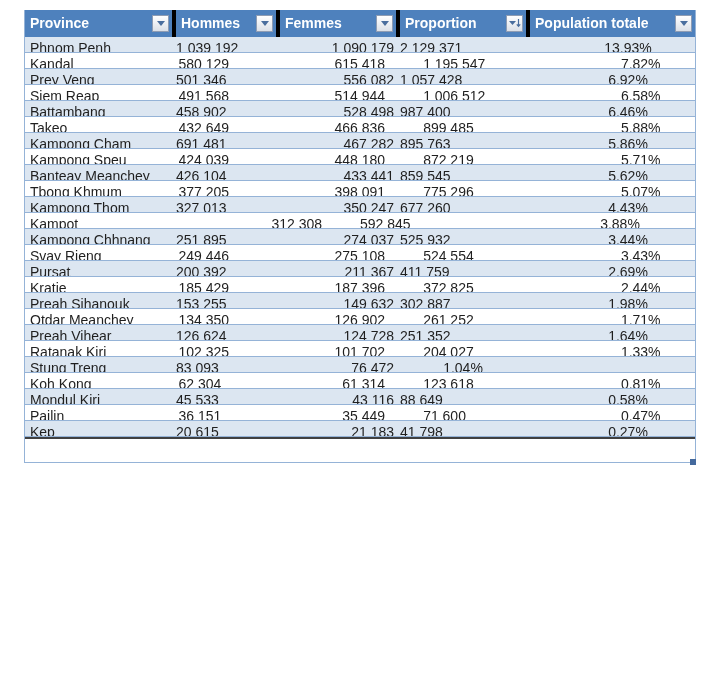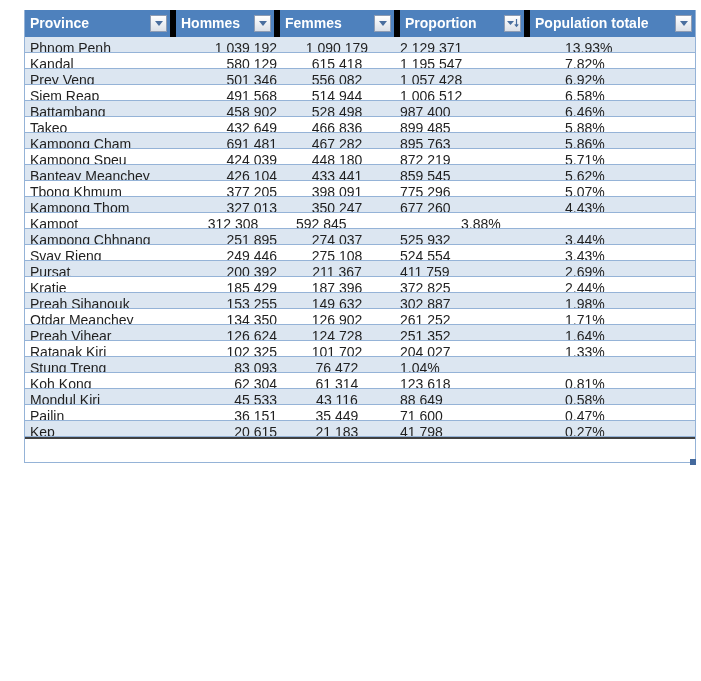--- a/index.html
+++ b/index.html
@@ -13,49 +13,49 @@
     position:absolute;left:24px;top:10px;width:672px;
     border:1px solid #95b3d7;border-top:none;
     box-sizing:border-box;
   }
   
   .hdr{display:flex;height:27px;background:#4e81bd;}
   .hdr-cell{
     position:relative;box-sizing:border-box;
     color:#ffffff;font-weight:bold;font-size:14px;line-height:27px;
     padding-left:5px;white-space:nowrap;overflow:hidden;
-    border-right:6px solid #000000;
+    border-right:4px solid #000000;
   }
   .hdr-cell:last-child{border-right:none;}
   .w0{width:151px}.w1{width:104px}.w2{width:120px}.w3{width:165px}.w4{width:130px}
   .filter-btn{
     position:absolute;right:3px;top:5px;width:17px;height:17px;
     background:linear-gradient(#ffffff,#dbe0e8);
     border:1px solid #8e9cb3;box-sizing:border-box;
     display:flex;align-items:center;justify-content:center;
     cursor:pointer;
   }
   .tri{
     width:0;height:0;border-left:4px solid transparent;border-right:4px solid transparent;
     border-top:5px solid #4a6e9e;
   }
   .sorted svg{display:block;}
   
   .row{display:flex;height:16px;box-sizing:border-box;border-bottom:1px solid #95b3d7;}
   .row.band{background:#dce6f1;}
-  .row.plain{background:#ffffff;}
+  .row.plain{background:#ffffff;gap:32px;}
   .cell{
     box-sizing:border-box;font-size:14px;line-height:23px;color:#1f1f1f;
     white-space:nowrap;overflow:hidden;
   }
   .c-prov{width:151px;text-align:left;padding-left:5px;}
-  .c-hom {width:104px;text-align:right;padding-right:3px;}
-  .c-fem {width:120px;text-align:center;padding-right:6px;}
+  .c-hom {width:104px;text-align:left;padding-right:3px;}
+  .c-fem {width:120px;text-align:right;padding-right:6px;}
   .c-pop {width:165px;padding-right:18px;}
-  .c-prop{width:130px;text-align:left;padding-right:4px;}
+  .c-prop{width:130px;text-align:center;padding-right:4px;}
   
   .total-row{
     display:flex;height:25px;box-sizing:border-box;background:#ffffff;
     border-top:2px solid #404040;font-weight:bold;position:relative;
   }
   .total-row .cell{color:#000000;font-weight:bold;line-height:23px;margin-top:46px;}
   .resize-handle{
     position:absolute;right:-1px;bottom:-3px;width:6px;height:6px;
     background:#44699d;cursor:nwse-resize;
   }

